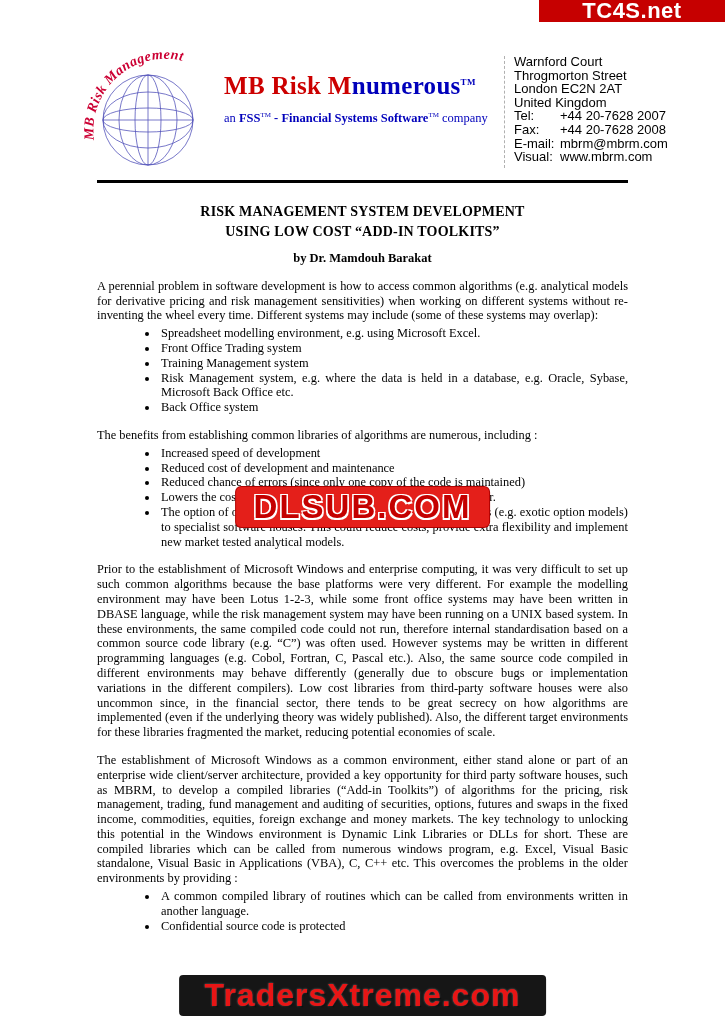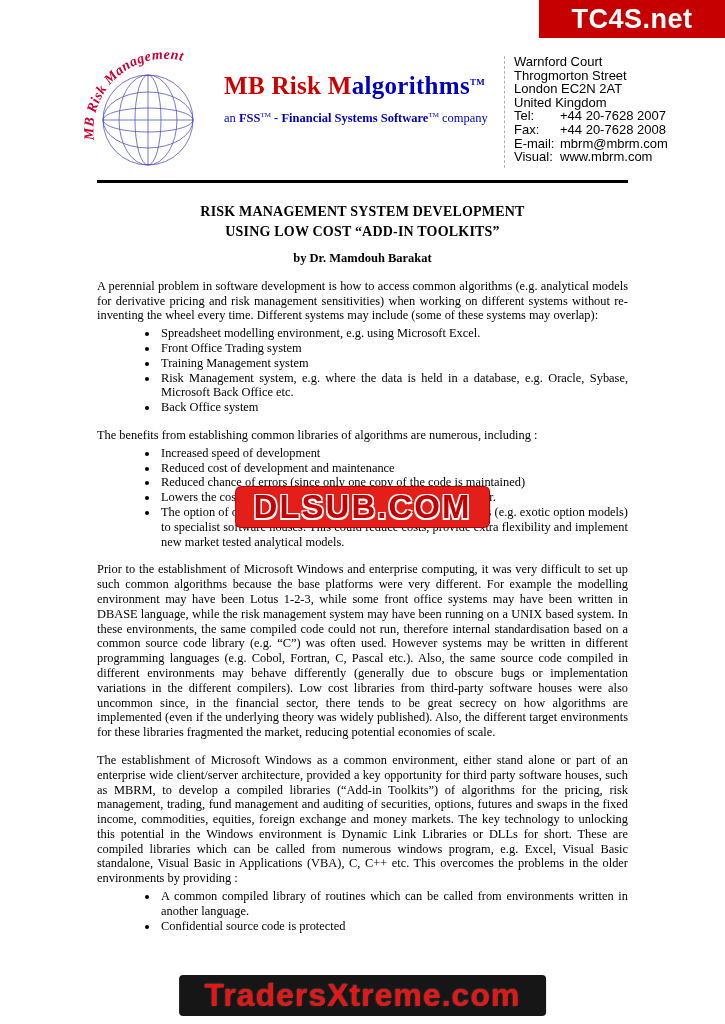--- a/index.html
+++ b/index.html
@@ -3,23 +3,23 @@
 <meta charset="utf-8">
 <style>
   * { margin:0; padding:0; box-sizing:border-box; }
   html,body { background:#ffffff; }
   .page {
     position:relative; width:725px; height:1024px; background:#fff;
     font-family:"Liberation Serif", serif; color:#000; overflow:hidden;
   }
   
   .tc4s-banner {
-    position:absolute; top:0; right:0; width:186px; height:38px;
+    position:absolute; top:0; right:0; width:186px; height:22px;
     background:#c60000; color:#fff; display:flex; align-items:center; justify-content:center;
-    font-family:"Liberation Sans", sans-serif; font-weight:700; font-size:27px; letter-spacing:.5px;
+    font-family:"Liberation Sans", sans-serif; font-weight:700; font-size:22px; letter-spacing:.5px;
   }
   
   .logo-svg { position:absolute; left:84px; top:44px; }
   .company { position:absolute; left:224px; top:72px; }
   .company-name { font-size:25px; font-weight:700; letter-spacing:.3px; white-space:nowrap; }
   .company-name .red { color:#cc0000;text-align:center; }
   .company-name .blue { color:#0000bb; }
   .company-name sup { font-size:9px; color:#0000bb; font-weight:700; }
   .tagline { font-size:17px; font-weight:700; color:#000; margin-top:5px; letter-spacing:.2px; }
   .fss-line { font-size:12.5px; color:#0000bb; margin-top:11px; white-space:nowrap; }
@@ -84,21 +84,21 @@
       <line x1="19" y1="76" x2="109" y2="76"></line>
       <line x1="64" y1="31" x2="64" y2="121"></line>
     </g>
     <text font-size="14" font-weight="bold" font-style="italic" fill="#cc0033" font-family="&quot;Liberation Serif&quot;, serif" letter-spacing="0.5">
       <textPath href="#logoArc">MB Risk Management</textPath>
     </text>
   </svg>
 
   <div class="company">
     <div class="company-name">
-      <span class="red">MB Risk M</span><span class="blue">algorithms</span><sup>TM</sup>
+      <span class="red">MB Risk M</span><span class="blue">numerous</span><sup>TM</sup>
     </div>
     <div class="fss-line">
       <span>an </span><b>FSS</b><sup>TM</sup><b> - Financial Systems Software</b><sup>TM</sup><span> company</span>
     </div>
   </div>
 
   <div class="header-divider"></div>
 
   <div class="contact">
     <div>Warnford Court</div>

